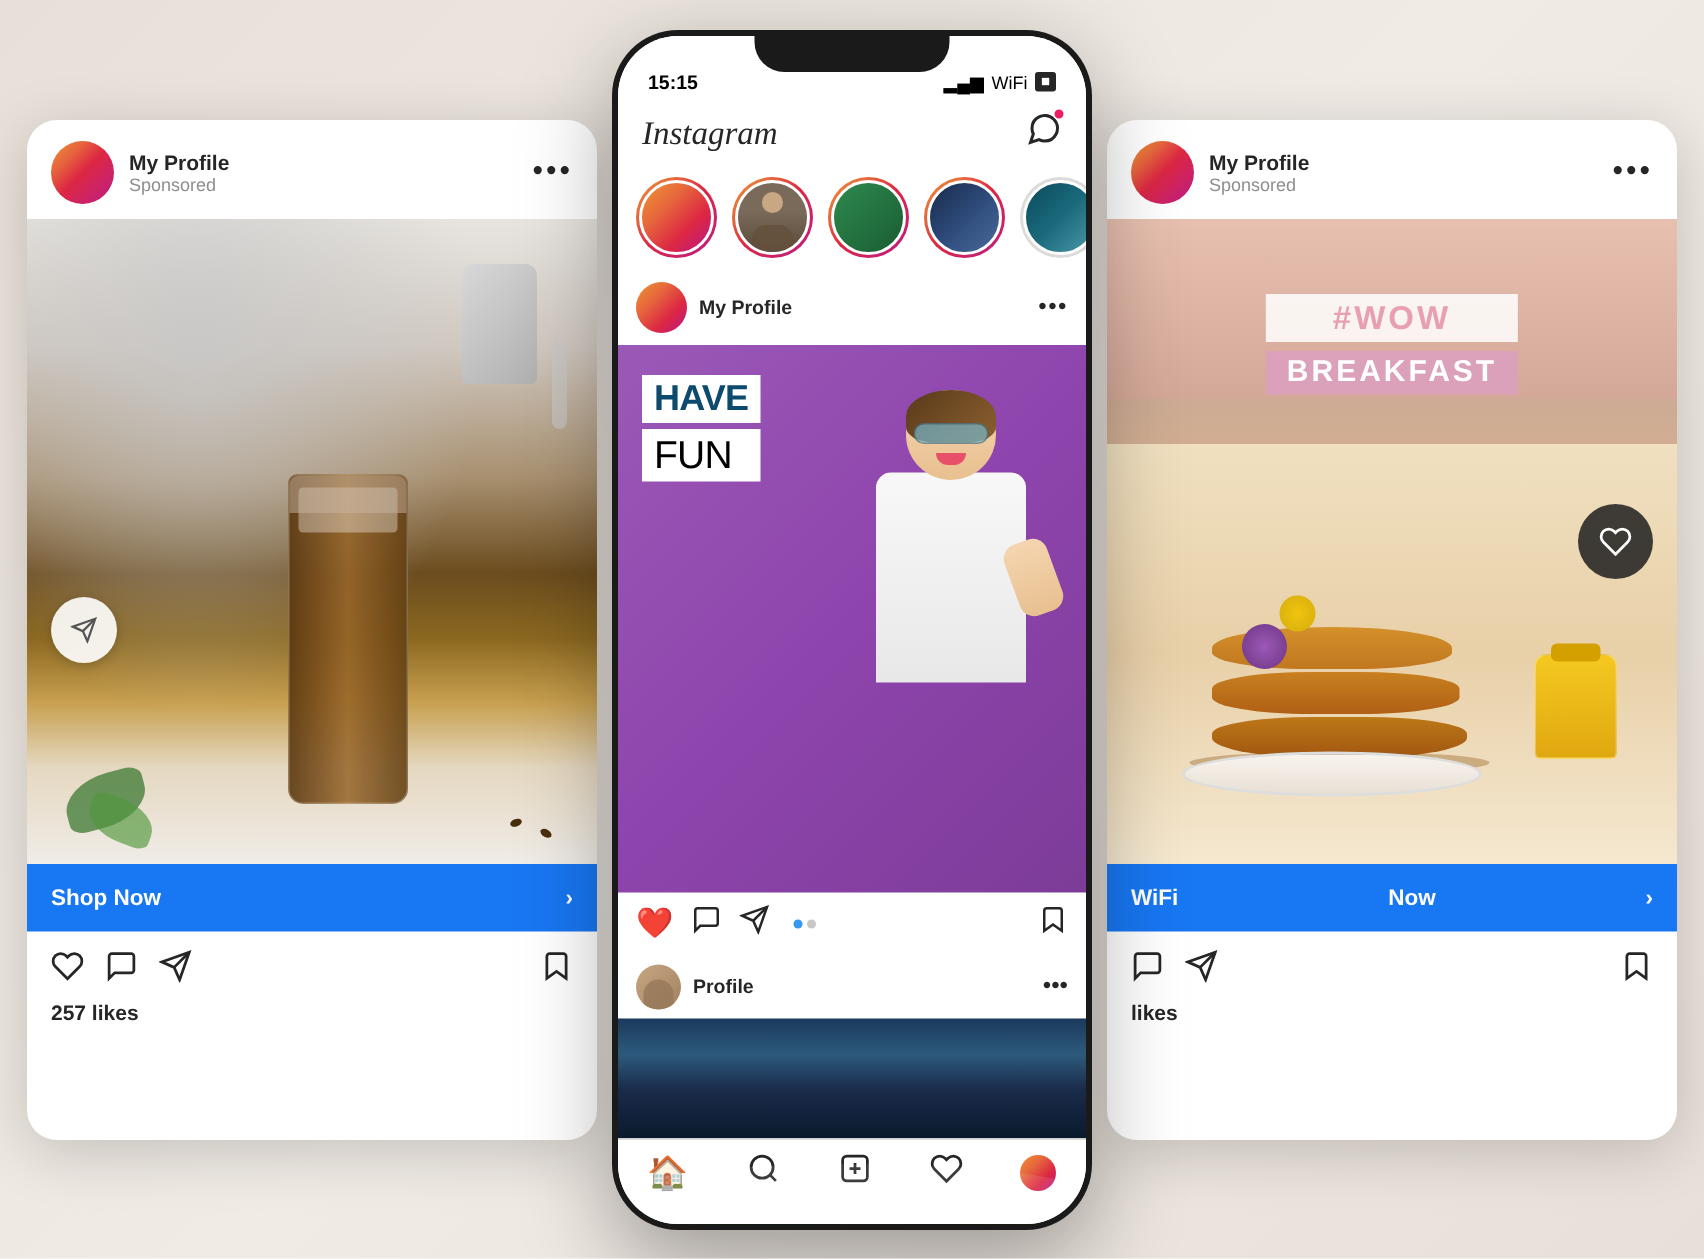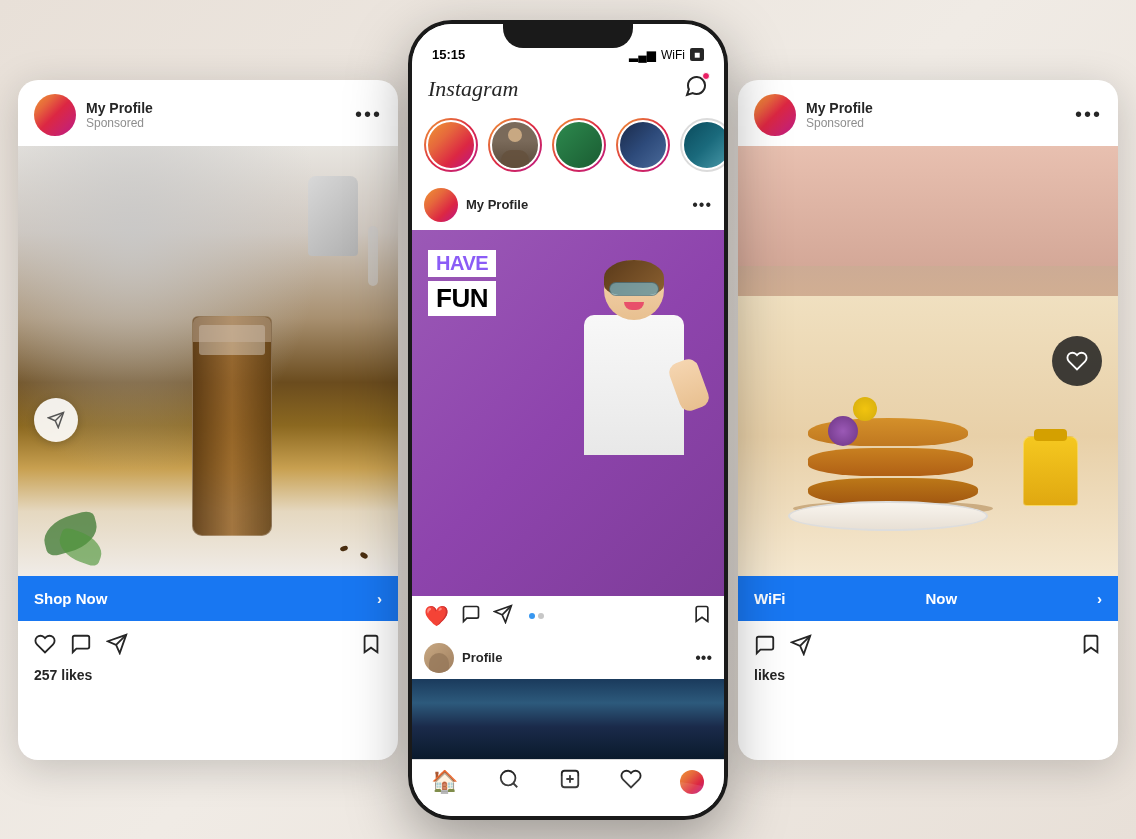--- a/index.html
+++ b/index.html
@@ -331,34 +331,34 @@
     }
 
     .have-fun-text {
       position: absolute;
       top: 20px;
       left: 16px;
     }
 
     .have-text {
       background: #fff;
-      color: #8b5cf6;
-      font-size: 20px;
+      color: #0c4a6e;
+      font-size: 24px;
       font-weight: 900;
       padding: 2px 8px;
       margin-bottom: 4px;
       display: block;
       letter-spacing: -0.5px;
     }
 
     .fun-text {
       background: #fff;
       color: #000;
       font-size: 26px;
-      font-weight: 700;
+      font-weight: 400;
       padding: 2px 8px;
       display: block;
       letter-spacing: -0.5px;
     }
 
     .post-actions-bar {
       display: flex;
       align-items: center;
       padding: 8px 12px;
       gap: 12px;
@@ -815,20 +815,24 @@
         <div style="position:absolute;top:-8px;left:10px;right:10px;height:12px;background:#d4a000;border-radius:4px;"></div>
       </div>
 
       <div style="position:absolute;bottom:130px;left:90px;">
         <div style="width:30px;height:30px;background:radial-gradient(circle,#9b59b6,#6c3483);border-radius:50%;"></div>
       </div>
       <div style="position:absolute;bottom:155px;left:115px;">
         <div style="width:24px;height:24px;background:radial-gradient(circle,#f1c40f,#d4ac0d);border-radius:50%;"></div>
       </div>
 
+      <div class="text-overlay-box">
+        <span class="wow-text">#WOW</span>
+        <span class="breakfast-text">BREAKFAST</span>
+      </div>
 
       <div class="heart-float-btn">
         <svg width="22" height="22" viewBox="0 0 24 24" fill="none" stroke="white" stroke-width="2">
             <path d="M20.84 4.61a5.5 5.5 0 0 0-7.78 0L12 5.67l-1.06-1.06a5.5 5.5 0 0 0-7.78 7.78l1.06 1.06L12 21.23l7.78-7.78 1.06-1.06a5.5 5.5 0 0 0 0-7.78z"></path>
           </svg>
       </div>
     </div>
 
     <div class="shop-now-bar">
       <span>WiFi </span>

